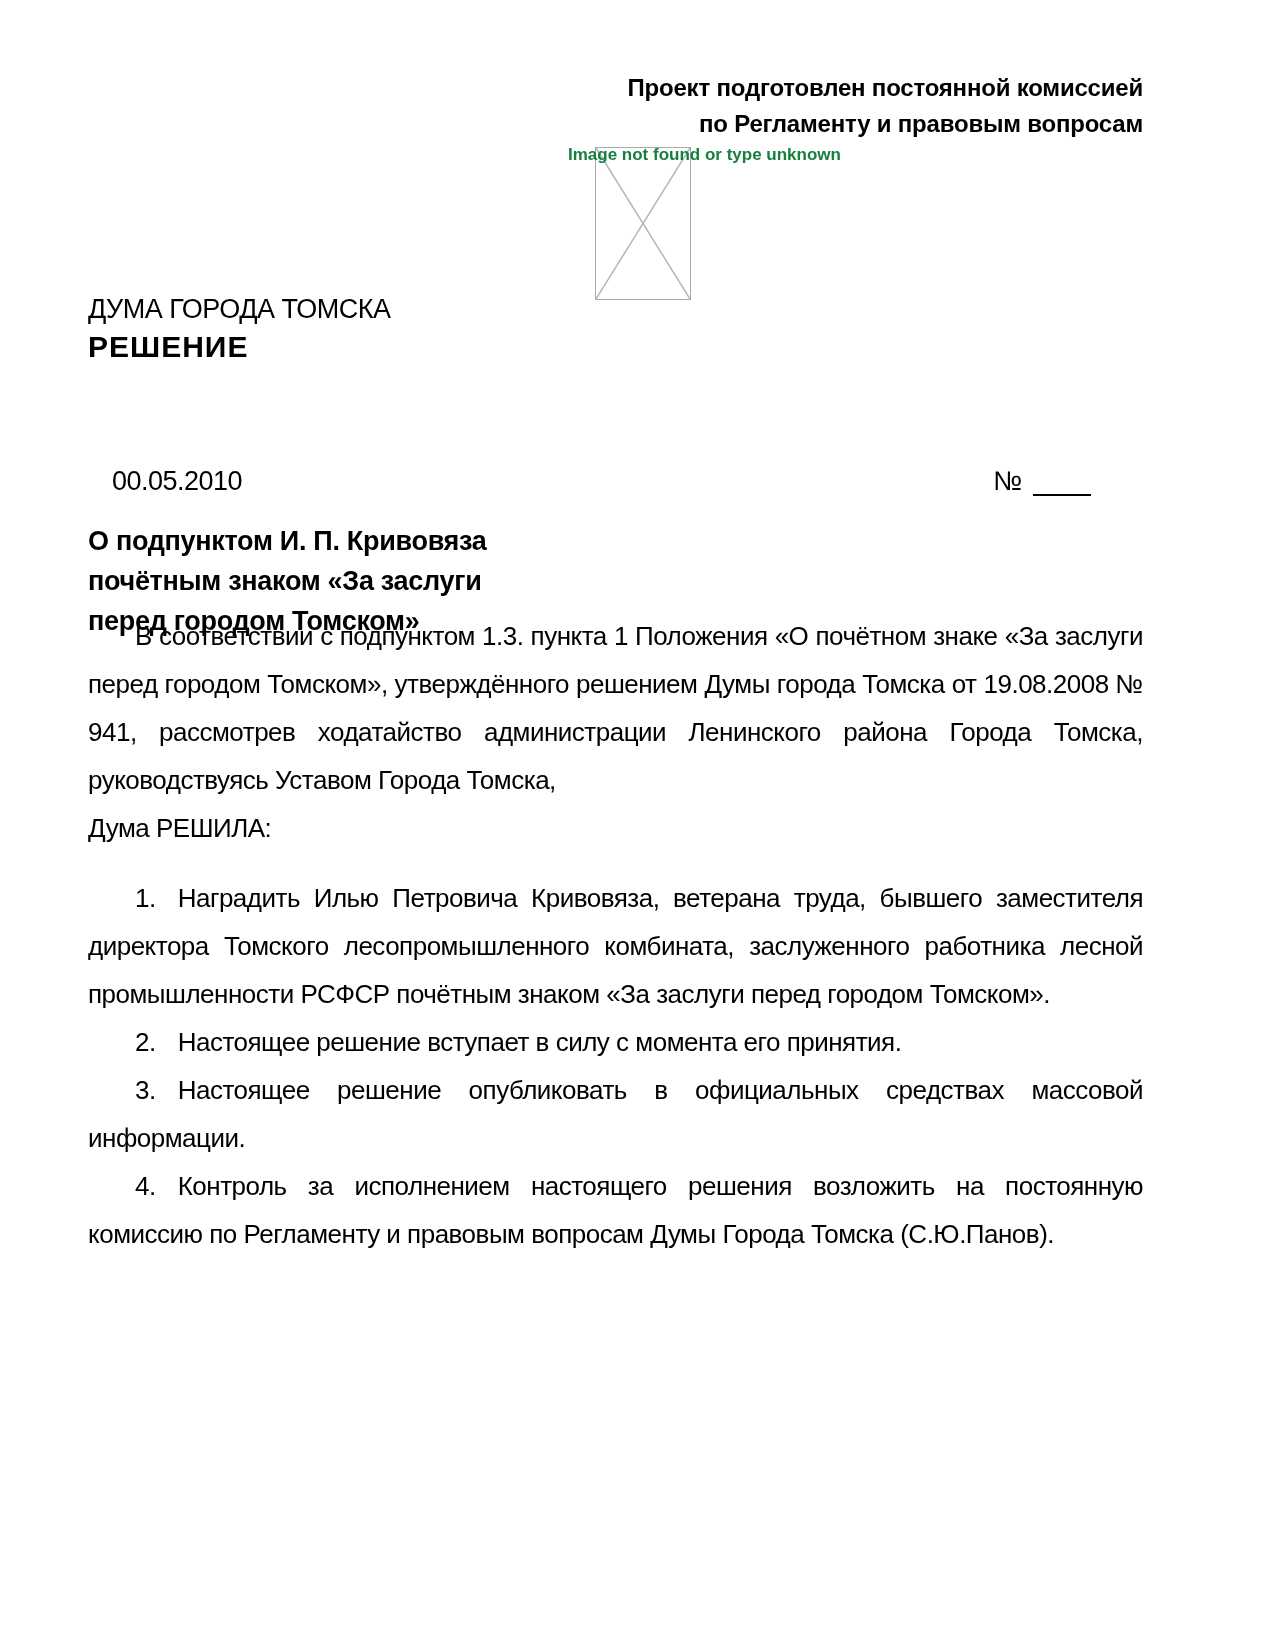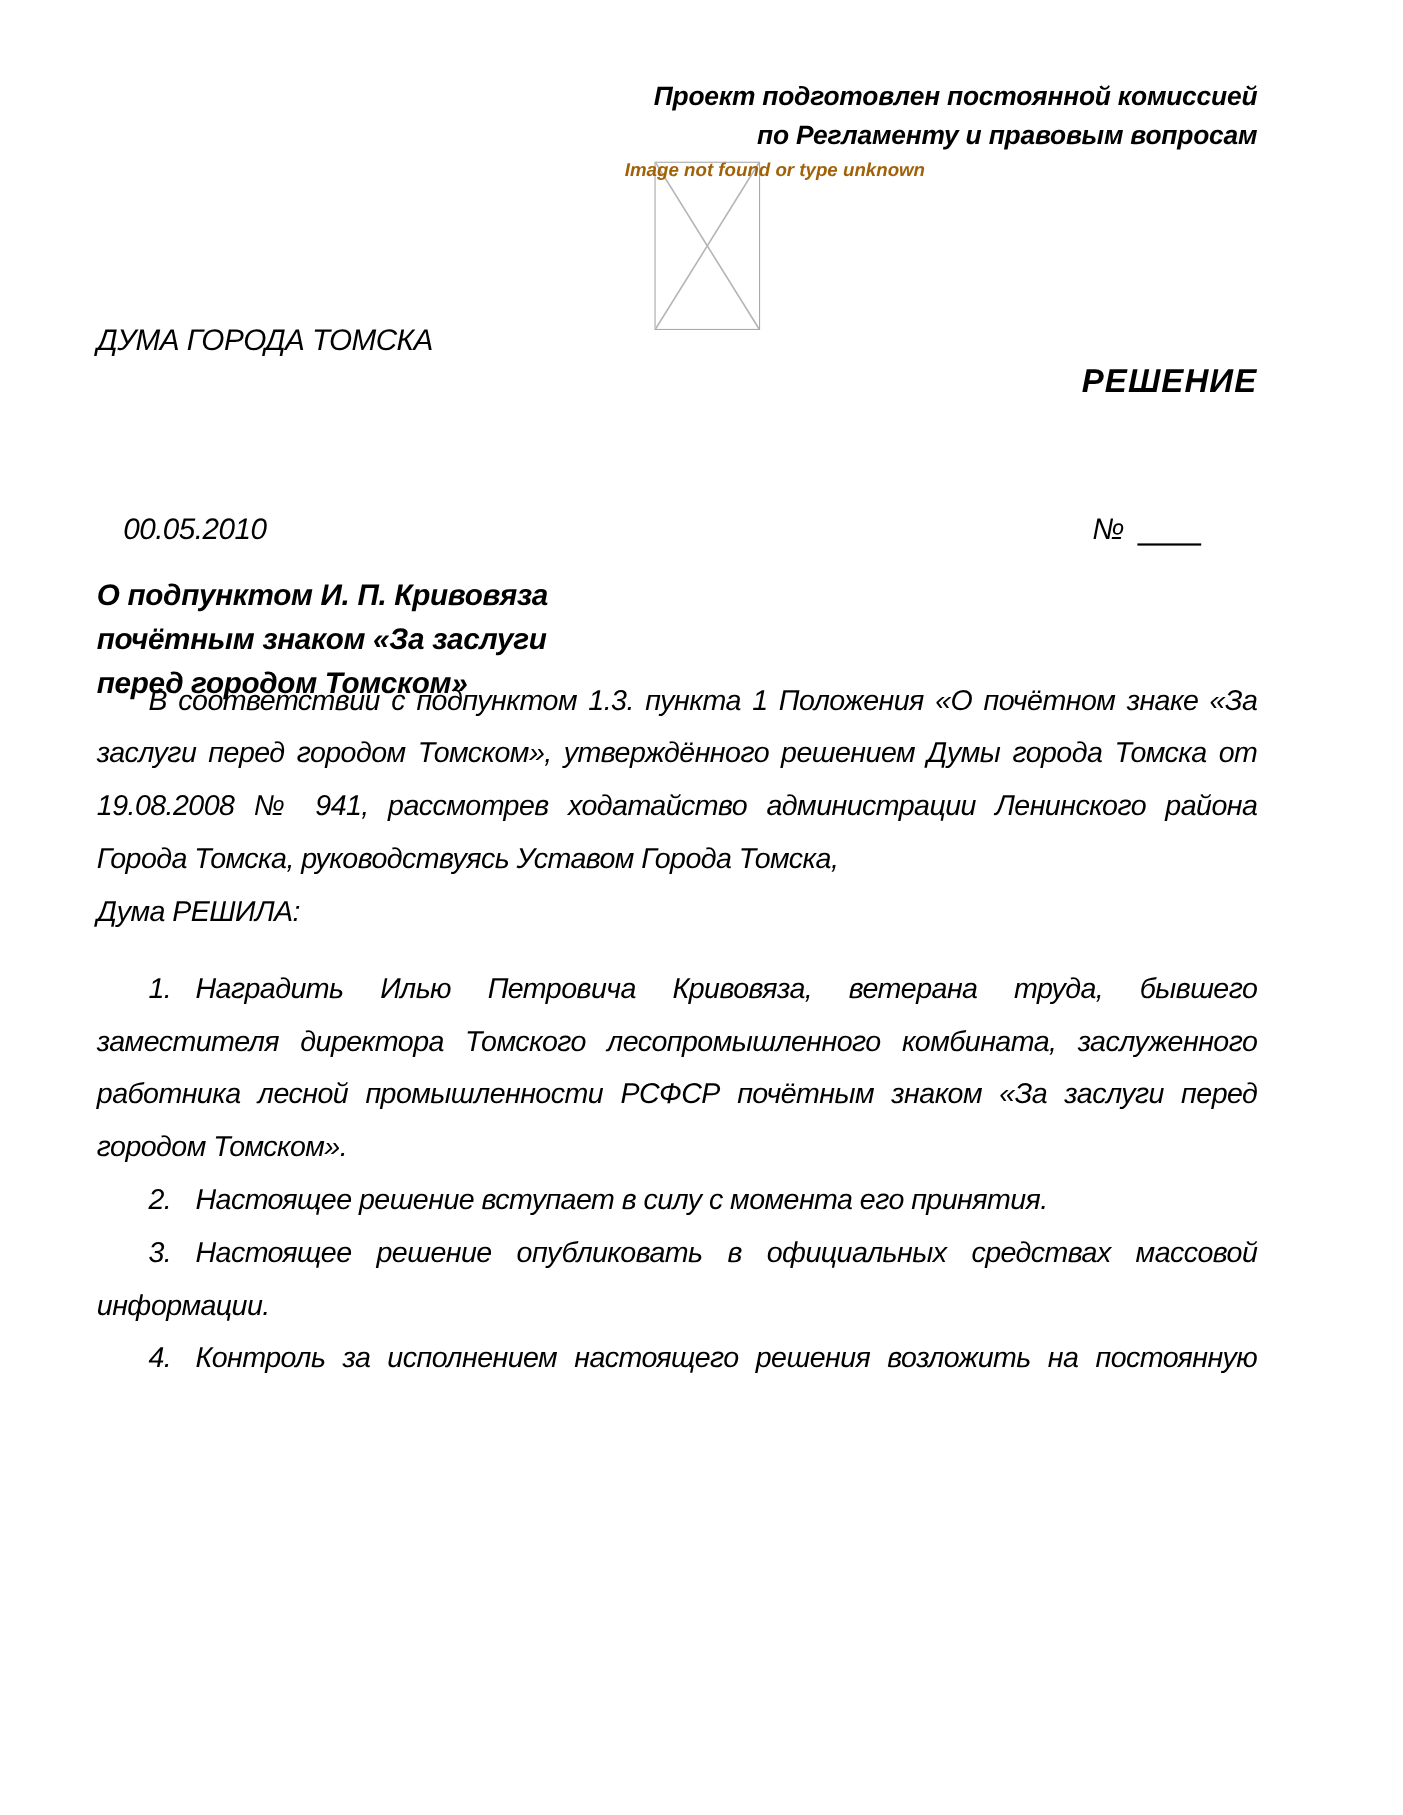--- a/index.html
+++ b/index.html
@@ -8,21 +8,20 @@
     background: #ffffff;
   }
   .page {
     position: relative;
     width: 1275px;
     height: 1267px;
     background: #ffffff;
     font-family: "Liberation Sans", "DejaVu Sans", sans-serif;
     color: #000000;
     overflow: hidden;
-    font-style: italic;
   }
 
   
   .prep-header {
     position: absolute;
     top: 70px;
     right: 132px;
     text-align: right;
     font-weight: bold;
     font-size: 24px;
@@ -41,42 +40,42 @@
     border: 1px solid #a9a9a9;
     box-sizing: border-box;
   }
   .img-ph svg { display: block; width: 100%; height: 100%; }
   .img-ph-label {
     position: absolute;
     left: 568px;
     top: 145px;
     font-size: 17px;
     font-weight: bold;
-    color: #a16207;
+    color: #15803d;
     white-space: nowrap;
   }
 
   .org-name {
     position: absolute;
     left: 88px;
     top: 294px;
     font-size: 27px;
     letter-spacing: -0.5px;
     white-space: nowrap;
   }
 
   .content {
     position: absolute;
     left: 88px;
     width: 1055px;
   }
 
   .doc-type {
     top: 330px;
-    text-align: right;
+    text-align: left;
     font-weight: bold;
     font-size: 30px;
     letter-spacing: 1px;
   }
 
   .date-row {
     top: 466px;
     height: 40px;
     font-size: 27px;
     letter-spacing: -0.5px;

